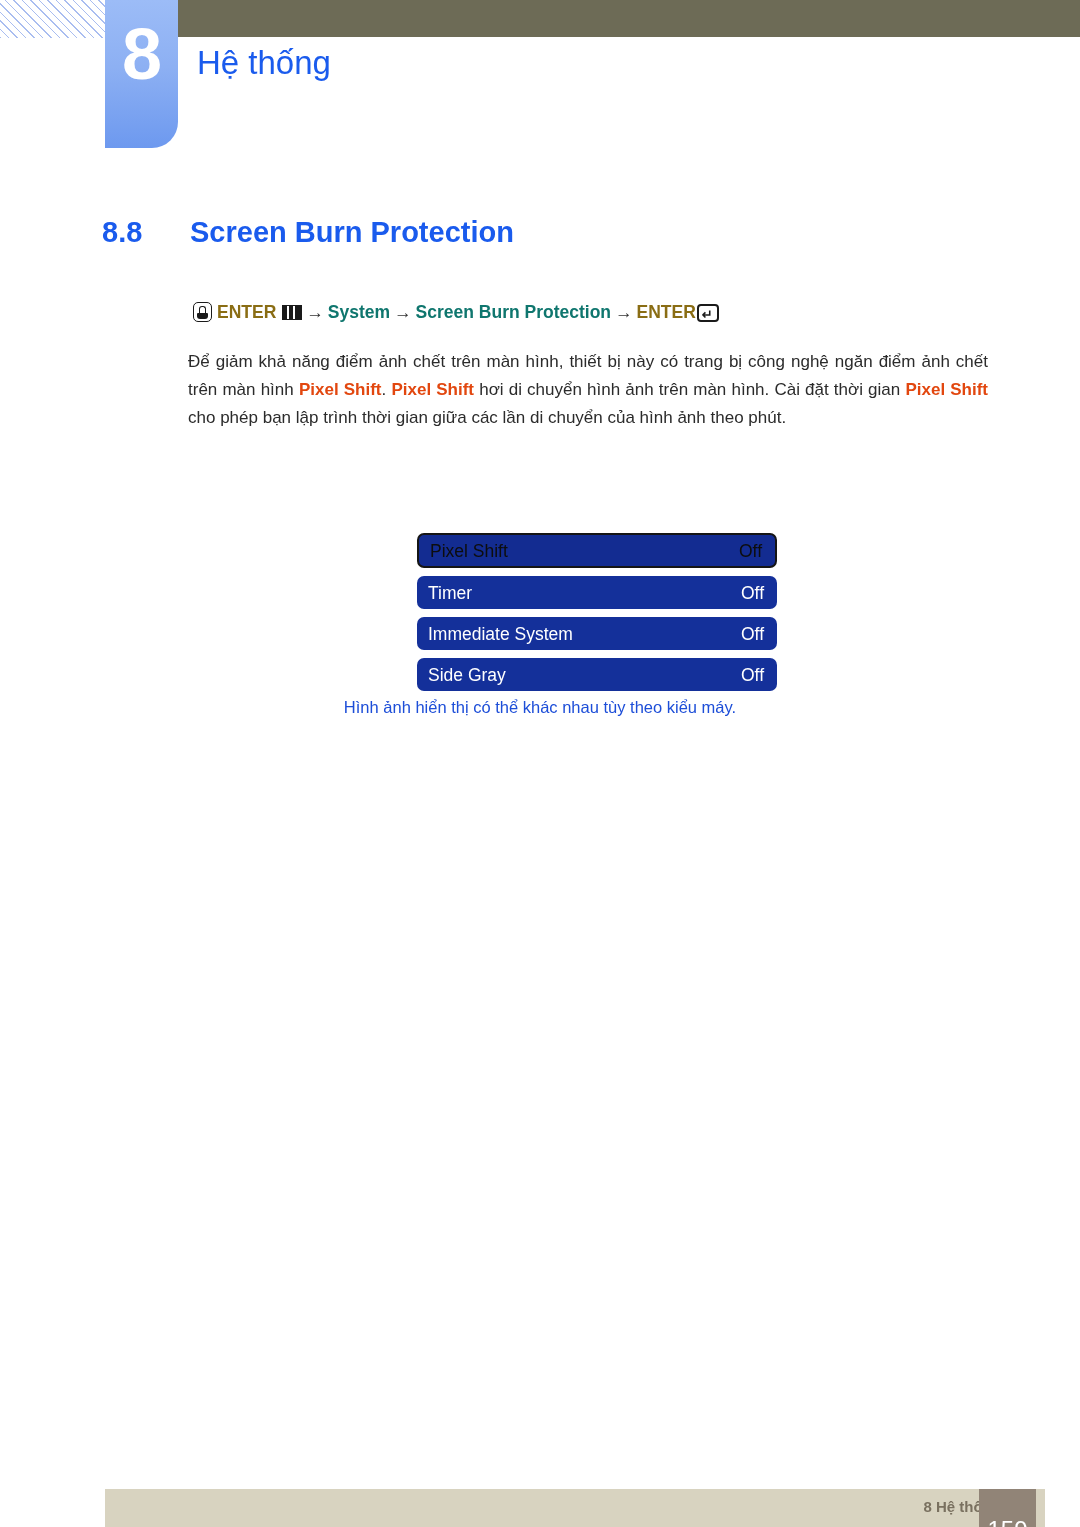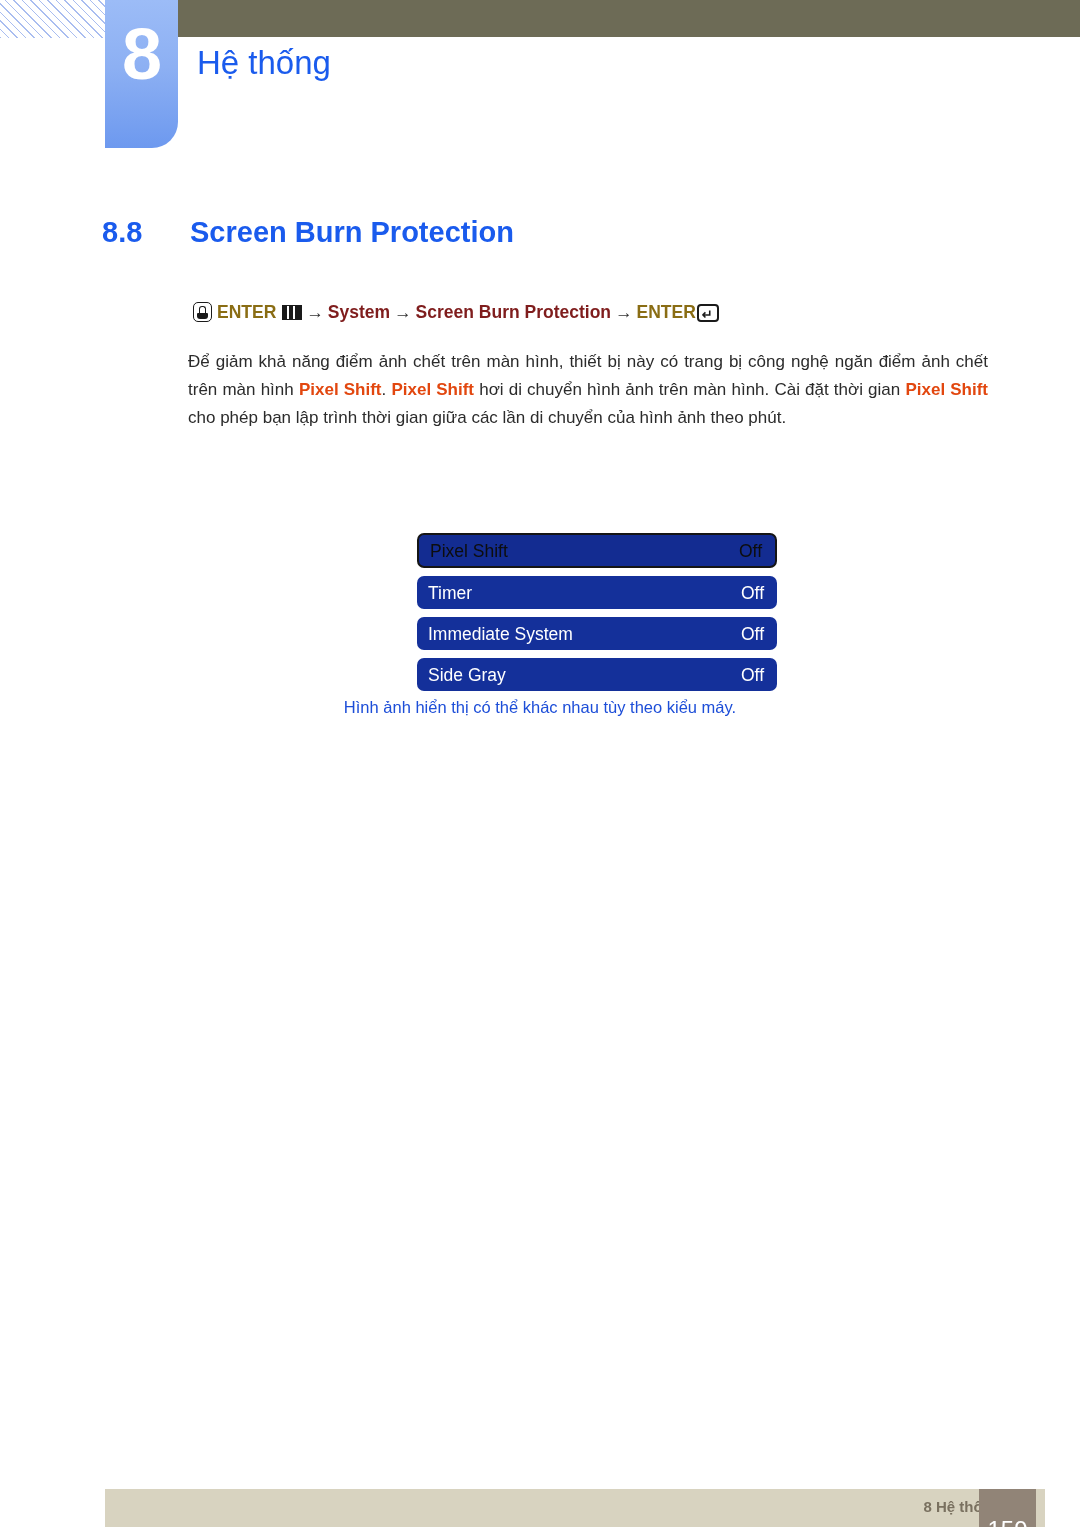--- a/index.html
+++ b/index.html
@@ -75,21 +75,21 @@
   
   .menu-path {
     position: absolute;
     left: 193px; top: 300px;
     font-size: 17.5px;
     font-weight: bold;
     white-space: nowrap;
     line-height: 24px;
   }
   .menu-path .gold { color: #8a6d14; }
-  .menu-path .orange { color: #7f1d1d; }
+  .menu-path .orange { color: #0f766e; }
   .menu-path .arrow { color: #333333; font-weight: normal; padding: 0 4px; }
   .icon-hand {
     display: inline-block;
     vertical-align: -4px;
     width: 19px; height: 20px;
     border: 1.6px solid #1a1a1a;
     border-radius: 5px;
     position: relative;
     margin-right: 5px;
     background: #ffffff;

